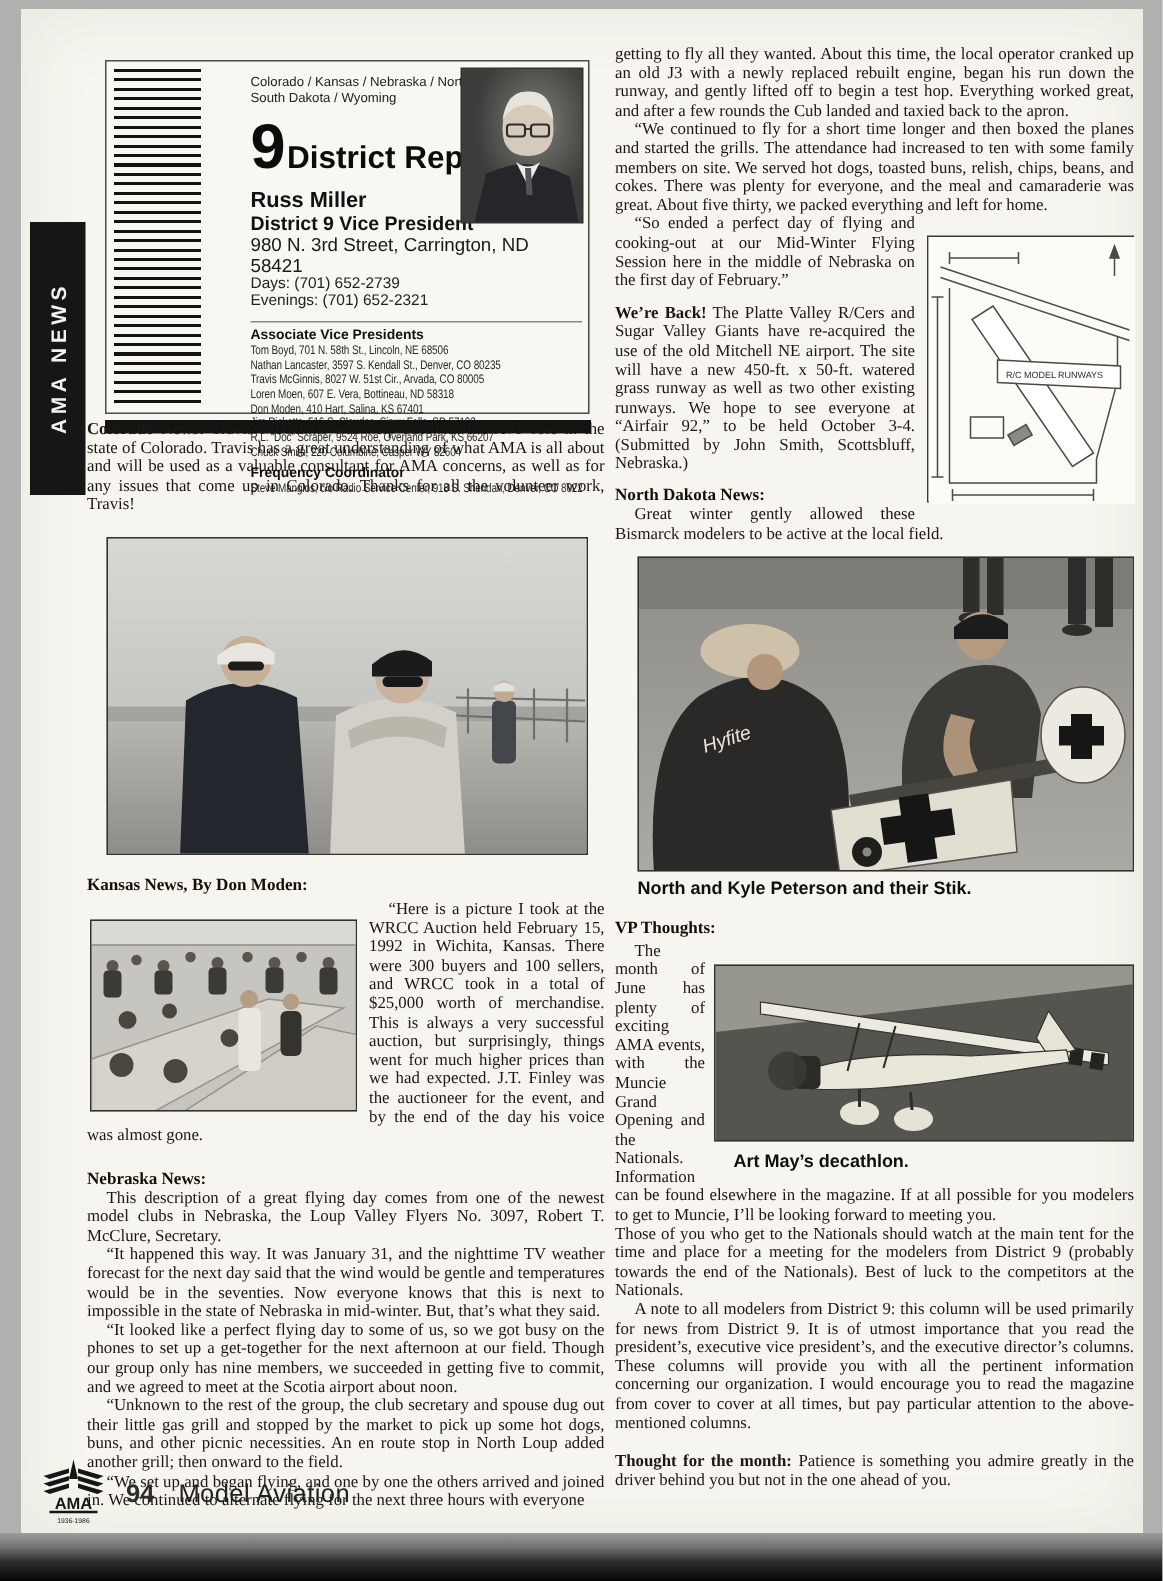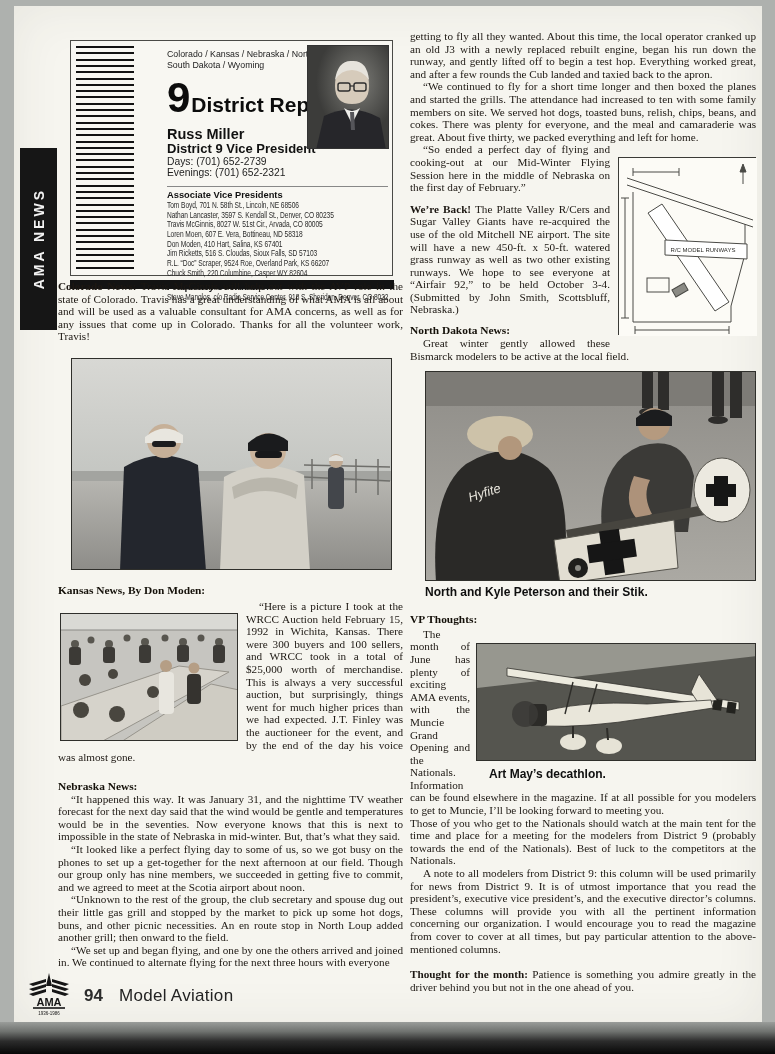--- a/index.html
+++ b/index.html
@@ -90,20 +90,21 @@
       <div class="regions">
         <div>Colorado / Kansas / Nebraska / North Dakota</div>
         <div>South Dakota / Wyoming</div>
       </div>
       <div class="report-title">
         <span class="big9">9</span>
         <span class="rt">District Report</span>
       </div>
       <div class="officer-name">Russ Miller</div>
       <div class="officer-title">District 9 Vice President</div>
+      <div class="officer-addr">980 N. 3rd Street, Carrington, ND 58421</div>
       <div class="officer-phone">Days: (701) 652-2739</div>
       <div class="officer-phone">Evenings: (701) 652-2321</div>
       <div class="avp-sect">
         <div class="avp-head">Associate Vice Presidents</div>
         <div class="avp-line">Tom Boyd, 701 N. 58th St., Lincoln, NE 68506</div>
         <div class="avp-line">Nathan Lancaster, 3597 S. Kendall St., Denver, CO 80235</div>
         <div class="avp-line">Travis McGinnis, 8027 W. 51st Cir., Arvada, CO 80005</div>
         <div class="avp-line">Loren Moen, 607 E. Vera, Bottineau, ND 58318</div>
         <div class="avp-line">Don Moden, 410 Hart, Salina, KS 67401</div>
         <div class="avp-line">Jim Ricketts, 516 S. Cloudas, Sioux Falls, SD 57103</div>
@@ -219,20 +220,21 @@
           <rect x="98" y="58" width="15" height="42" rx="4" fill="#e8e6df"></rect>
           <circle cx="105" cy="52" r="6" fill="#b59e85"></circle>
           <rect x="126" y="60" width="14" height="30" rx="4" fill="#35332f"></rect>
           <circle cx="133" cy="54" r="5.5" fill="#b59e85"></circle>
         </svg>
       </div>
       <span>“Here is a picture I took at the WRCC Auction held February 15, 1992 in Wichita, Kansas. There were 300 buyers and 100 sellers, and WRCC took in a total of $25,000 worth of merchandise. This is always a very successful auction, but surprisingly, things went for much higher prices than we had expected. J.T. Finley was the auctioneer for the event, and by the end of the day his voice was almost gone.</span>
     </div>
 
     <h4 class="news-heading nebraska-heading">Nebraska News:</h4>
+    <p class="body-par indent">This description of a great flying day comes from one of the newest model clubs in Nebraska, the Loup Valley Flyers No. 3097, Robert T. McClure, Secretary.</p>
     <p class="body-par indent">“It happened this way. It was January 31, and the nighttime TV weather forecast for the next day said that the wind would be gentle and temperatures would be in the seventies. Now everyone knows that this is next to impossible in the state of Nebraska in mid-winter. But, that’s what they said.</p>
     <p class="body-par indent">“It looked like a perfect flying day to some of us, so we got busy on the phones to set up a get-together for the next afternoon at our field. Though our group only has nine members, we succeeded in getting five to commit, and we agreed to meet at the Scotia airport about noon.</p>
     <p class="body-par indent">“Unknown to the rest of the group, the club secretary and spouse dug out their little gas grill and stopped by the market to pick up some hot dogs, buns, and other picnic necessities. An en route stop in North Loup added another grill; then onward to the field.</p>
     <p class="body-par indent">“We set up and began flying, and one by one the others arrived and joined in. We continued to alternate flying for the next three hours with everyone</p>
   </div>
 
   <div class="col right-col">
     <p class="body-par">getting to fly all they wanted. About this time, the local operator cranked up an old J3 with a newly replaced rebuilt engine, began his run down the runway, and gently lifted off to begin a test hop. Everything worked great, and after a few rounds the Cub landed and taxied back to the apron.</p>
     <p class="body-par indent">“We continued to fly for a short time longer and then boxed the planes and started the grills. The attendance had increased to ten with some family members on site. We served hot dogs, toasted buns, relish, chips, beans, and cokes. There was plenty for everyone, and the meal and camaraderie was great. About five thirty, we packed everything and left for home.</p>
 

